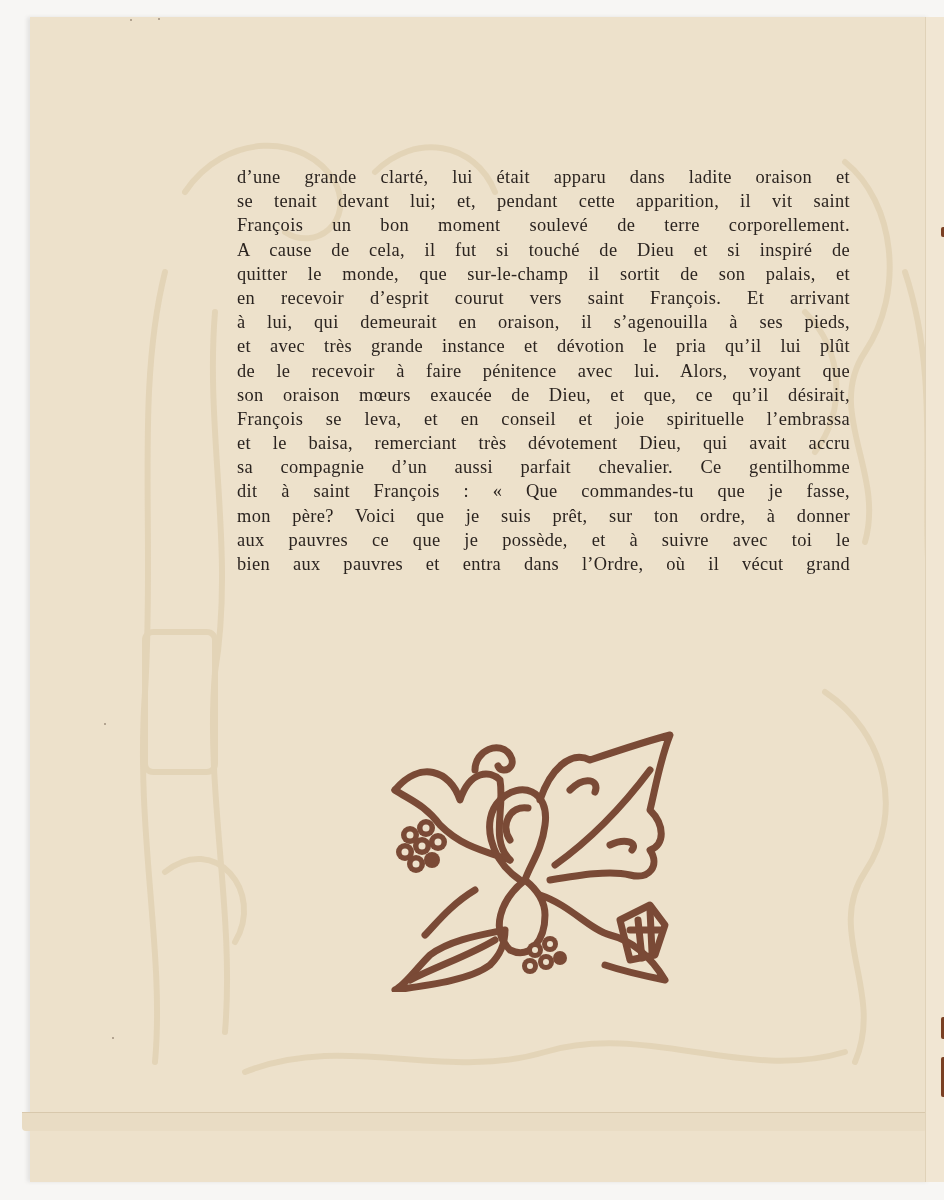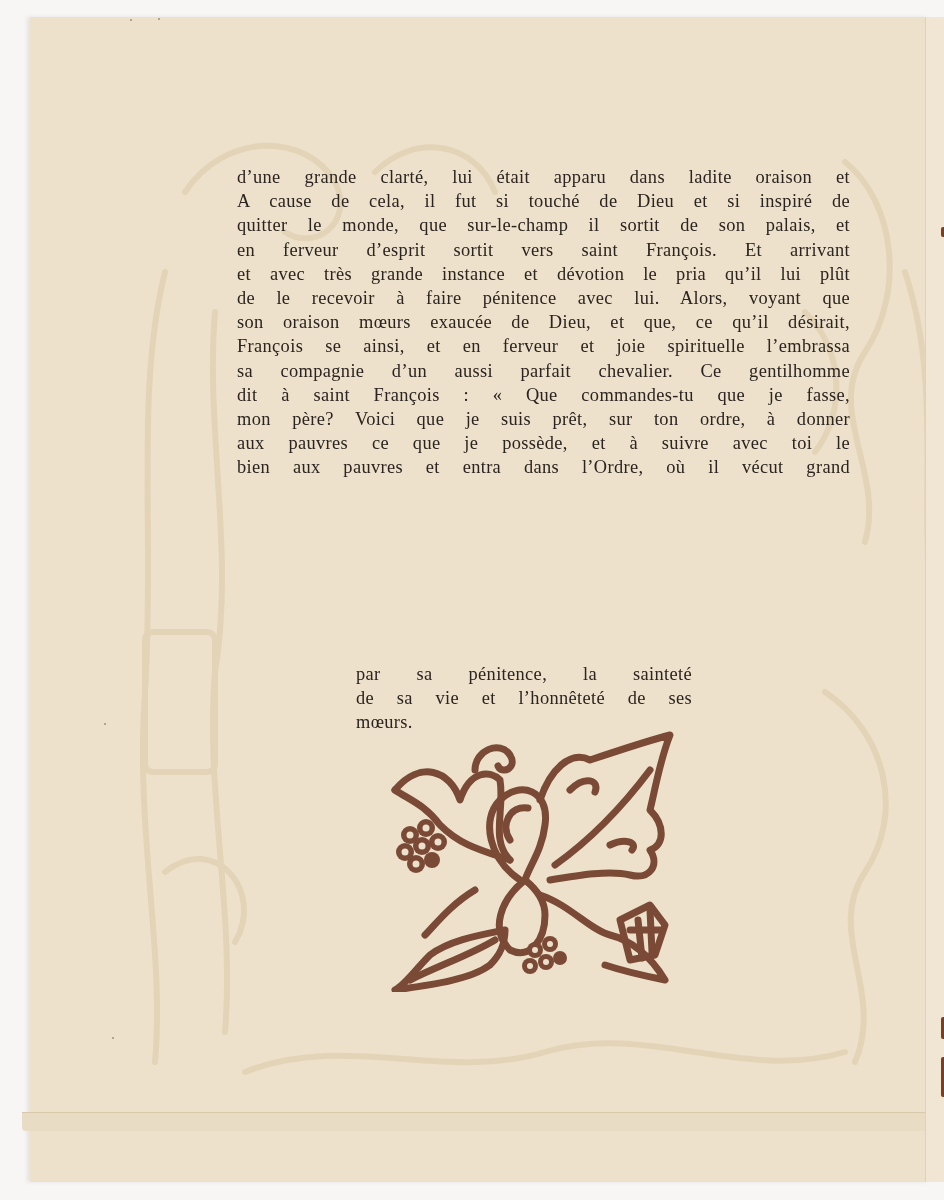--- a/index.html
+++ b/index.html
@@ -61,39 +61,38 @@
       <path d="M700 620 C760 660 780 740 740 800 C700 860 760 920 730 990"></path>
       <path d="M120 1000 C220 960 320 1010 420 980 C520 950 620 1010 720 980"></path>
       <path d="M40 800 C90 760 140 820 110 870"></path>
       <path d="M680 240 C720 280 720 340 690 380"></path>
       <rect x="20" y="560" width="70" height="140" rx="8"></rect>
     </g>
   </svg>
 
   <div class="text-block">
     <span class="line">d’une grande clarté, lui était apparu dans ladite oraison et</span>
+    <span class="line">se tenait devant lui; et, pendant cette apparition, il vit saint</span>
+    <span class="line">François un bon moment soulevé de terre corporellement.</span>
     <span class="line">A cause de cela, il fut si touché de Dieu et si inspiré de</span>
     <span class="line">quitter le monde, que sur-le-champ il sortit de son palais, et</span>
-    <span class="line">en ferveur d’esprit sortit vers saint François. Et arrivant</span>
+    <span class="line">en recevoir d’esprit courut vers saint François. Et arrivant</span>
+    <span class="line">à lui, qui demeurait en oraison, il s’agenouilla à ses pieds,</span>
     <span class="line">et avec très grande instance et dévotion le pria qu’il lui plût</span>
     <span class="line">de le recevoir à faire pénitence avec lui. Alors, voyant que</span>
     <span class="line">son oraison mœurs exaucée de Dieu, et que, ce qu’il désirait,</span>
-    <span class="line">François se ainsi, et en ferveur et joie spirituelle l’embrassa</span>
+    <span class="line">François se leva, et en conseil et joie spirituelle l’embrassa</span>
+    <span class="line">et le baisa, remerciant très dévotement Dieu, qui avait accru</span>
     <span class="line">sa compagnie d’un aussi parfait chevalier. Ce gentilhomme</span>
     <span class="line">dit à saint François : « Que commandes-tu que je fasse,</span>
     <span class="line">mon père? Voici que je suis prêt, sur ton ordre, à donner</span>
     <span class="line">aux pauvres ce que je possède, et à suivre avec toi le</span>
     <span class="line">bien aux pauvres et entra dans l’Ordre, où il vécut grand</span>
   </div>
 
-  <div class="coda" style="left:326px; top:645px;">
-    <span class="line">par sa pénitence, la sainteté</span>
-    <span class="line">de sa vie et l’honnêteté de ses</span>
-    <span class="line last">mœurs.</span>
-  </div>
 
   <svg class="ornament" style="left:350px; top:713px;" viewBox="0 0 300 262">
     <g fill="none" stroke="#7a4a36" stroke-width="7" stroke-linecap="round" stroke-linejoin="round">
 
       <path d="M15 60 C40 30 70 40 80 70 C90 40 110 40 120 50 C125 80 110 110 130 130"></path>
       <path d="M15 60 C30 70 45 75 60 95 C80 115 100 120 130 130"></path>
 
       <path d="M95 40 C95 20 120 10 130 25 C138 38 122 45 118 36"></path>
 
       <path d="M140 150 C110 130 100 90 120 70 C140 50 170 60 165 95 C162 120 150 135 145 150"></path>

